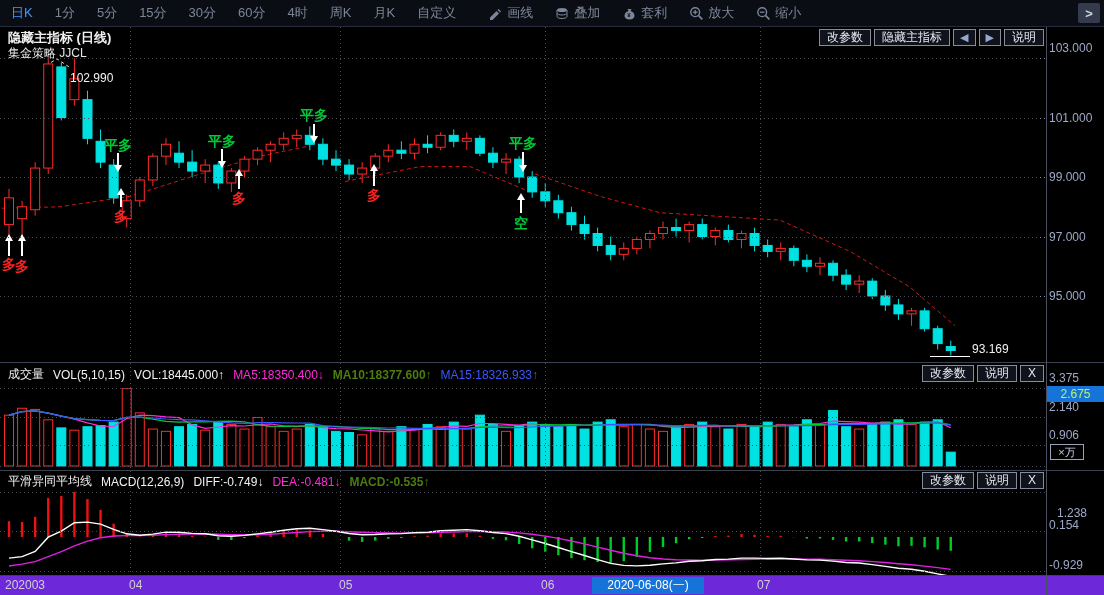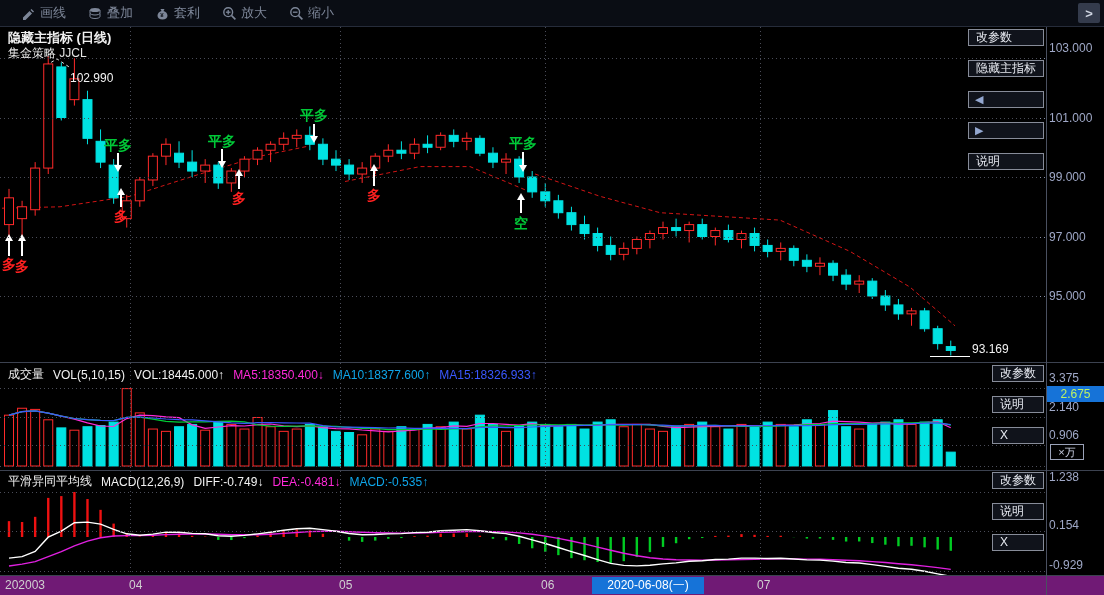--- a/index.html
+++ b/index.html
@@ -14,43 +14,55 @@
   .tb-item.active{color:#3d9bff;}
   .tb-item svg{display:block;}
   .tb-group{display:flex;align-items:center;margin-left:10px;}
   .tb-expand{margin-left:auto;margin-right:4px;width:22px;height:20px;background:#343b4c;
              border-radius:2px;color:#d0d6e2;display:flex;align-items:center;justify-content:center;
              font-size:13px;font-weight:bold;cursor:pointer;}
   
   .pane-title{position:absolute;color:#f0f0f0;font-size:13px;font-weight:bold;white-space:nowrap;}
   .pane-sub{position:absolute;color:#e6e6e6;font-size:12px;white-space:nowrap;}
   .hdr{position:absolute;font-size:12px;display:flex;align-items:center;gap:9px;white-space:nowrap;}
-  .hdr .w{color:#f2f2f2;} .hdr .m{color:#ff2ad9;} .hdr .g{color:#0ea5e9;} .hdr .b{color:#3a58ff;}
+  .hdr .w{color:#f2f2f2;} .hdr .m{color:#ff2ad9;} .hdr .g{color:#4d7c0f;font-weight:bold;} .hdr .b{color:#3a58ff;}
   
-  .btnrow{position:absolute;display:flex;gap:14px;flex-direction:column;}
+  .btnrow{position:absolute;display:flex;gap:3px;}
   .btn{border:1px solid #878c99;background:#10131b;color:#e6e9f0;font-size:12px;
        height:15px;line-height:15px;padding:0 7px;cursor:pointer;white-space:nowrap;}
   .btn.arrow{color:#93a7d0;padding:0 6px;font-size:11px;}
   
   .axlabel{position:absolute;left:1049px;color:#9fa8c7;font-size:12px;line-height:14px;}
   .axbox{position:absolute;left:1047px;width:57px;height:16px;background:#1673d8;color:#bef264;
          font-size:12px;text-align:center;line-height:16px;}
   .unitbox{position:absolute;left:1050px;top:444px;width:32px;height:14px;border:1px solid #9aa2b8;
            color:#c7cde0;font-size:11px;text-align:center;line-height:14px;}
   
-  .taxis{position:absolute;left:0;top:576px;width:1104px;height:19px;background:#701a75;}
+  .taxis{position:absolute;left:0;top:576px;width:1104px;height:19px;background:#6d28d9;}
   .tlabel{position:absolute;top:2px;color:#d0d0d0;font-size:12px;white-space:nowrap;}
   .tsel{position:absolute;left:592px;top:1px;width:112px;height:17px;background:#1673d8;color:#fff;
         font-size:12px;text-align:center;line-height:17px;}
   svg.chart{position:absolute;left:0;top:0;}
 </style>
 </head>
 <body>
 
 <div class="toolbar">
+  <div style="display:flex;align-items:center;">
+      <span class="tb-item active">日K</span>
+      <span class="tb-item">1分</span>
+      <span class="tb-item">5分</span>
+      <span class="tb-item">15分</span>
+      <span class="tb-item">30分</span>
+      <span class="tb-item">60分</span>
+      <span class="tb-item">4时</span>
+      <span class="tb-item">周K</span>
+      <span class="tb-item">月K</span>
+      <span class="tb-item">自定义</span>
+    </div>
   <div class="tb-group">
       <span class="tb-item">
         <svg width="15" height="15" viewBox="0 0 15 15">
           <path d="M2 11.5 L8.5 5 l2.5 2.5 L4.5 14 L2 14 Z M9.5 4 l2.5 2.5 l1-1 L10.5 3 Z" fill="#7d8698"></path>
         </svg>
         <span>画线</span>
       </span>
       <span class="tb-item">
         <svg width="15" height="15" viewBox="0 0 15 15">
           <ellipse cx="7" cy="4" rx="5" ry="2" fill="#7d8698"></ellipse>
@@ -140,21 +152,21 @@
 
 <div>
     <div class="axlabel" style="top: 41px;">103.000</div>
     <div class="axlabel" style="top: 110.5px;">101.000</div>
     <div class="axlabel" style="top: 170px;">99.000</div>
     <div class="axlabel" style="top: 229.5px;">97.000</div>
     <div class="axlabel" style="top: 289px;">95.000</div>
     <div class="axlabel" style="top: 371.038px;">3.375</div>
     <div class="axlabel" style="top: 399.566px;">2.140</div>
     <div class="axlabel" style="top: 428.071px;">0.906</div>
-    <div class="axlabel" style="top: 470px;">1.238</div>
+    <div class="axlabel" style="top: 506px; margin-left: 8px;">1.238</div>
     <div class="axlabel" style="top: 518.387px;">0.154</div>
     <div class="axlabel" style="top: 557.862px;">-0.929</div>
   </div>
 
 <svg class="chart" width="1104" height="595">
     <defs>
       <clipPath id="cMain">
         <rect x="0" y="28" width="1046" height="334"></rect>
       </clipPath>
       <clipPath id="cVol">

